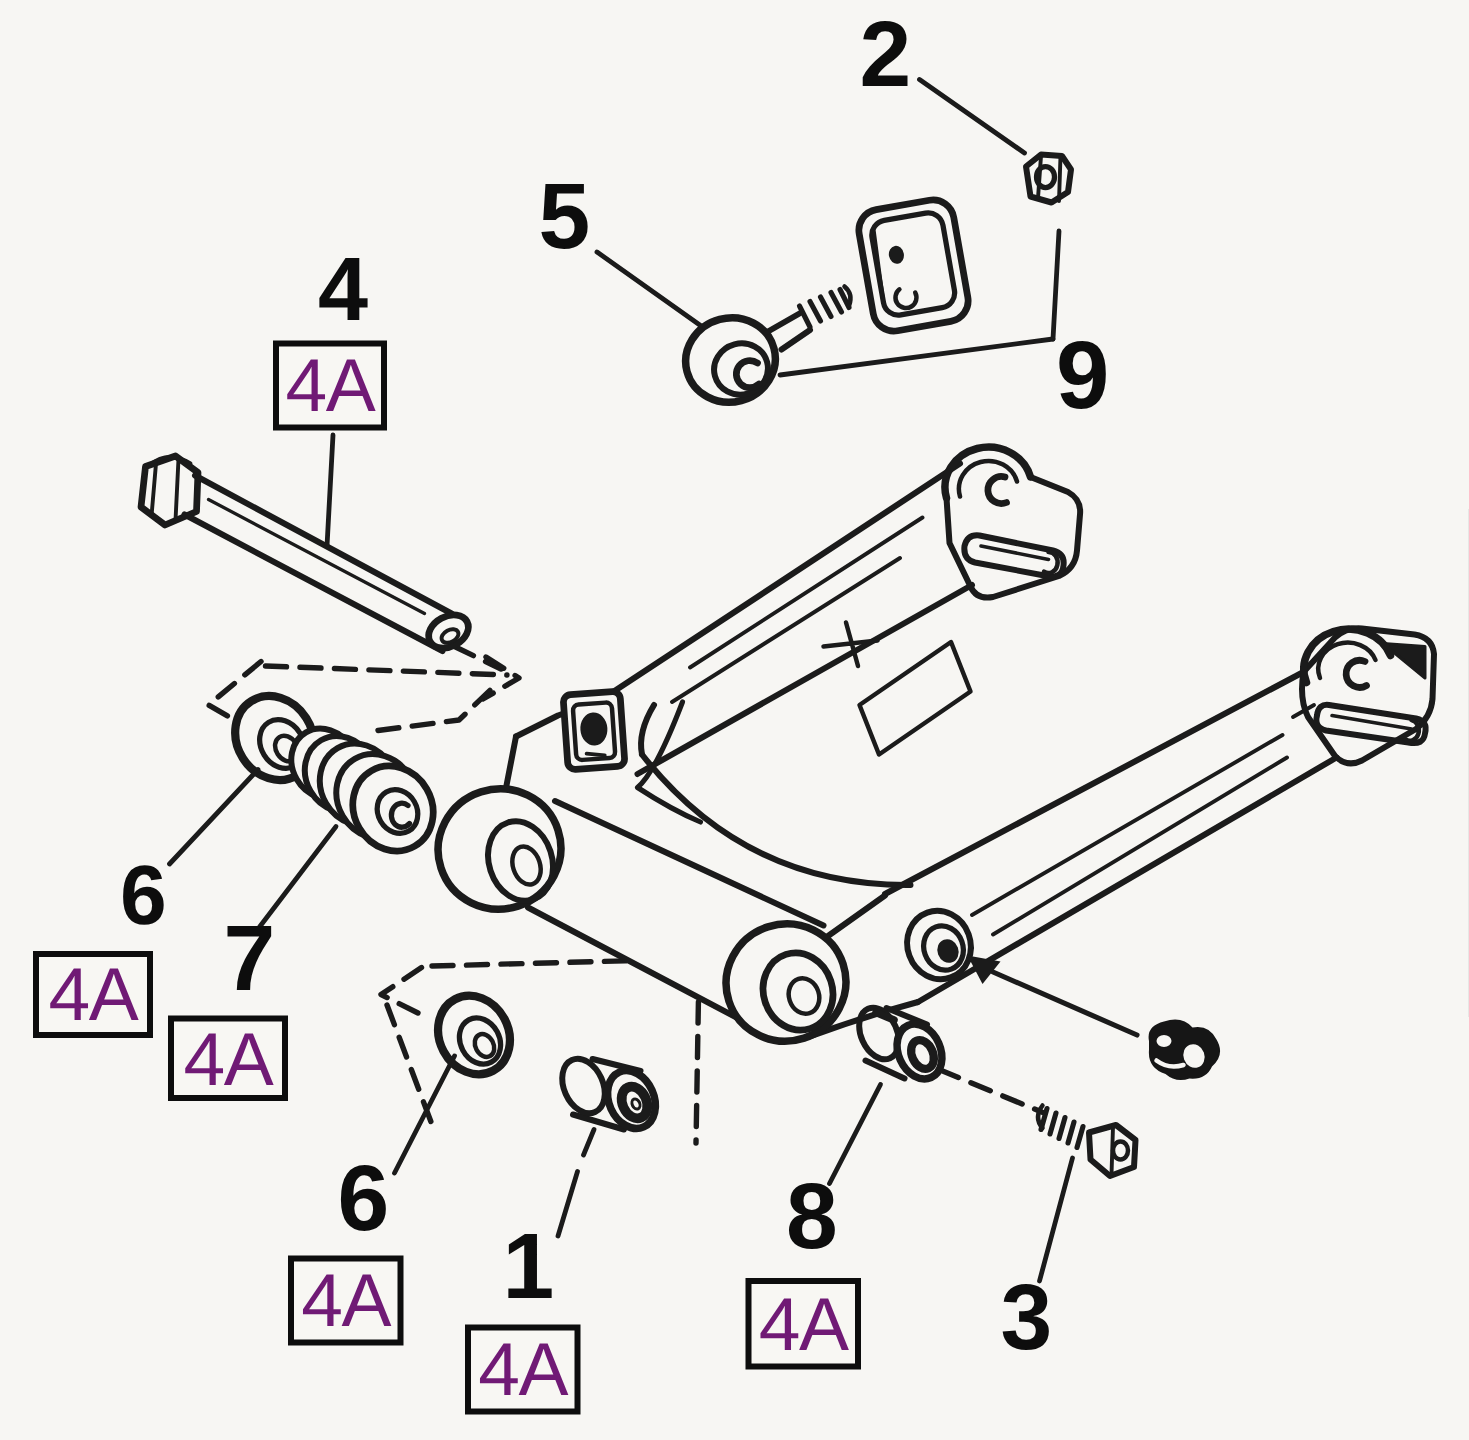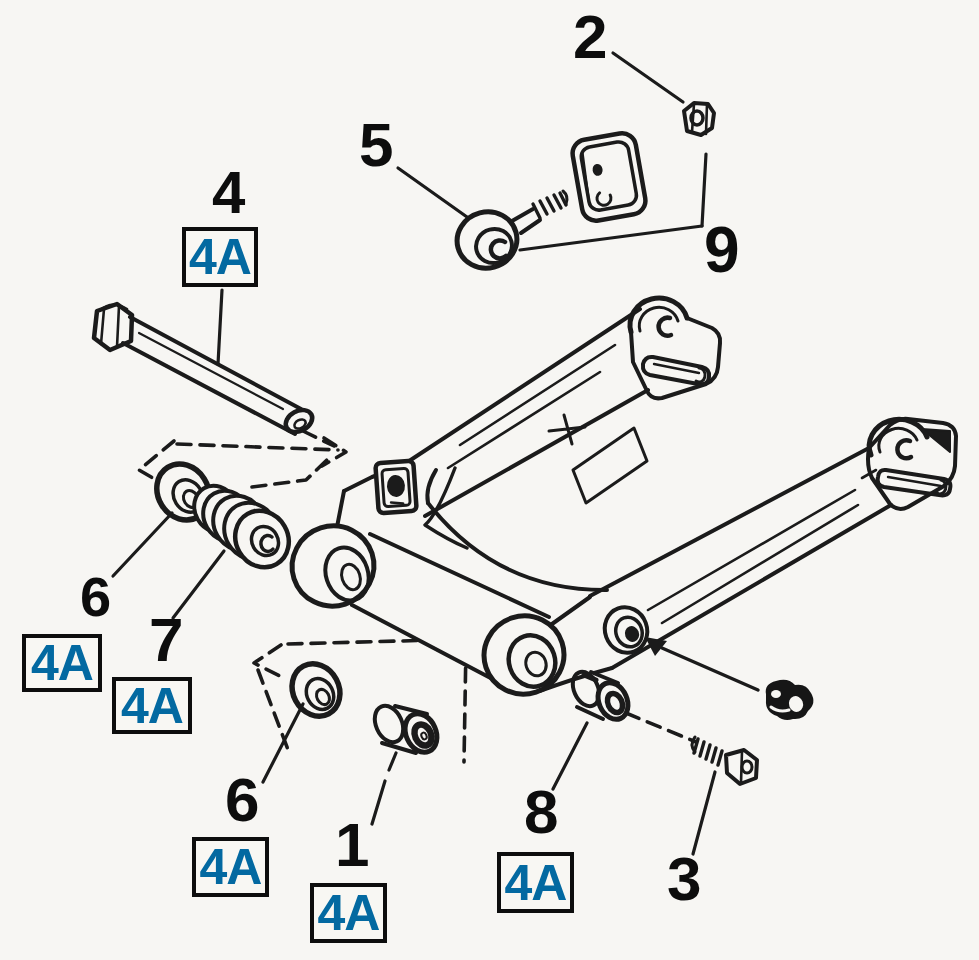--- a/index.html
+++ b/index.html
@@ -7,21 +7,21 @@
     position:relative;width:979px;height:960px;background:#f7f6f3;
     overflow:hidden;font-family:"Liberation Sans",sans-serif;
   }
   svg{position:absolute;left:0;top:0;}
   .num{
     position:absolute;font-weight:700;color:#0d0d0d;line-height:.9;
     letter-spacing:-1px;user-select:none;
   }
   .refbox{
     position:absolute;display:flex;align-items:center;justify-content:center;
-    border:4px solid #0d0d0d;font-weight:700;color:#0369a1;
+    border:4px solid #0d0d0d;font-weight:400;color:#701a75;
     background:rgba(247,246,243,.92);box-sizing:border-box;
     letter-spacing:-1px;font-size:50px;user-select:none;
   }
 </style>
 </head>
 <body>
 
 <div class="canvas">
 
 <svg width="979" height="960" viewBox="0 0 979 960">

